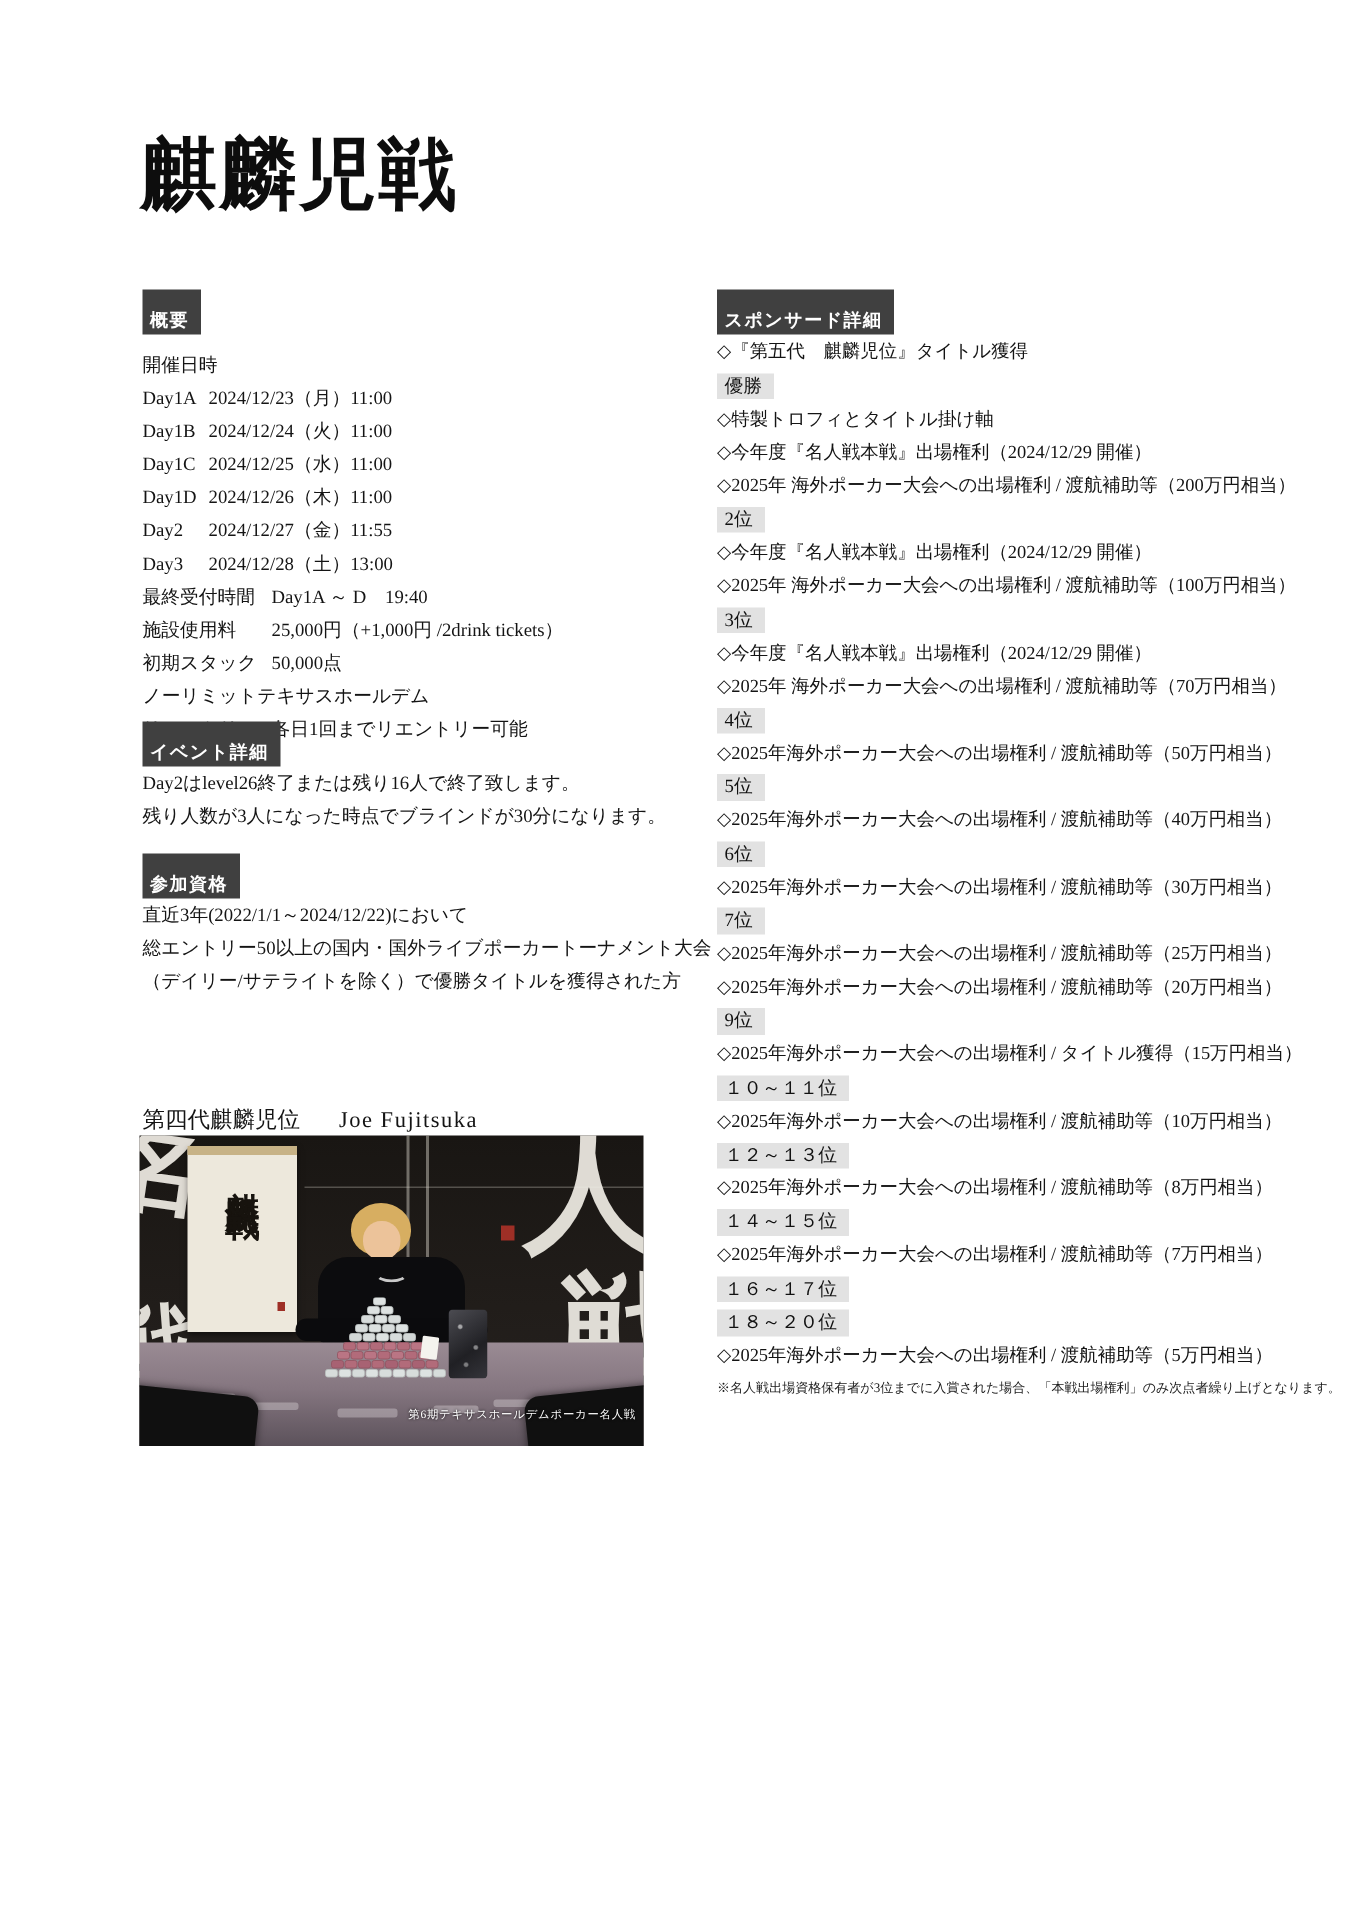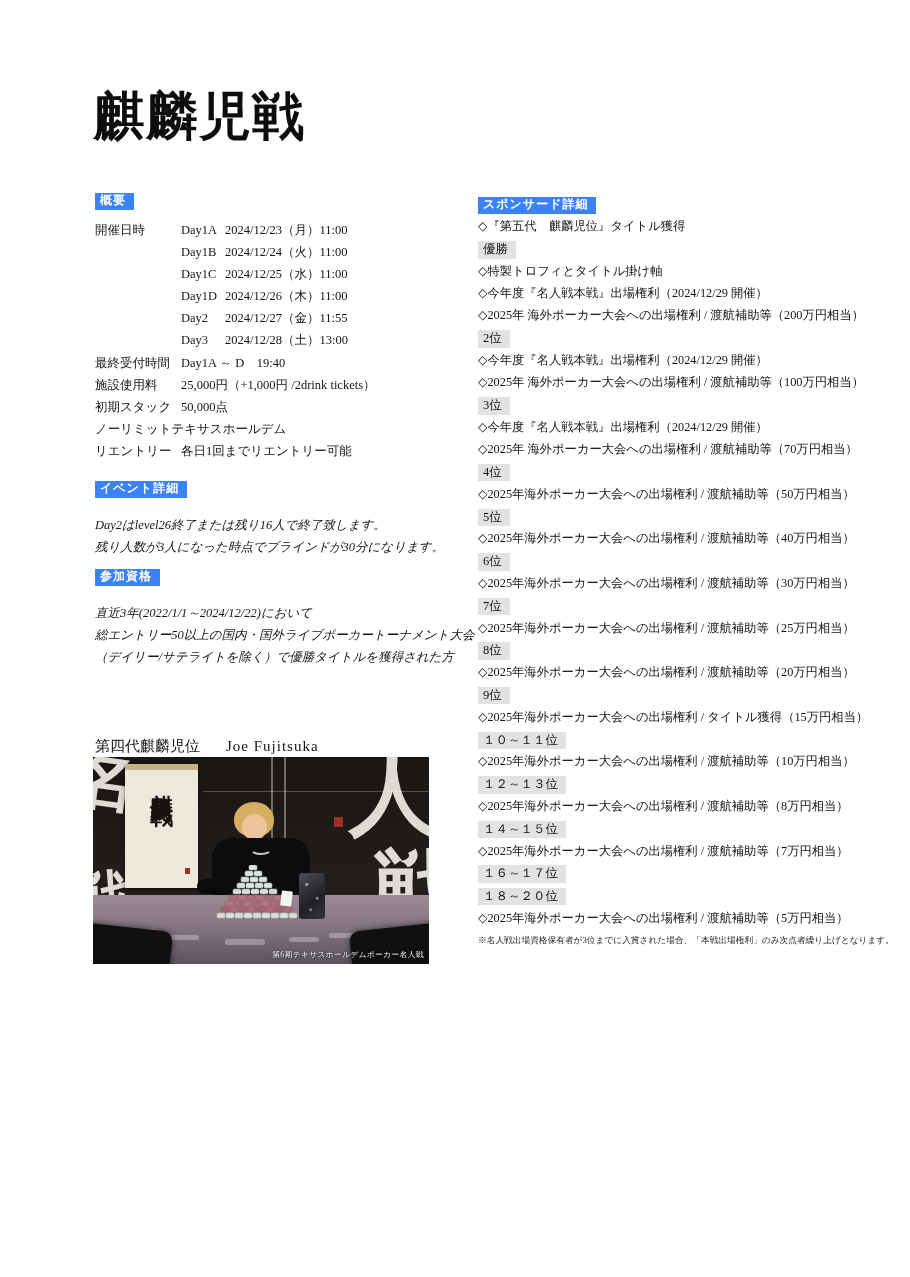--- a/index.html
+++ b/index.html
@@ -9,40 +9,40 @@
     background:#ffffff; overflow:hidden;
     font-family:"Liberation Serif","DejaVu Serif",serif;
     color:#141414;
   }
   .title {
     position:absolute; left:93px; top:82px;
     font-size:52px; font-weight:bold; letter-spacing:1px; color:#0d0d0d;
   }
   
   .badge-black {
-    display:inline-block; background:#3b82f6; color:#fff;
+    display:inline-block; background:#404040; color:#fff;
     font-size:12px; font-weight:bold; line-height:1;
-    padding:1px 8px 4px 5px; letter-spacing:1px; vertical-align:middle;
+    padding:14px 8px 4px 5px; letter-spacing:1px; vertical-align:middle;
   }
   .badge-rank {
     display:inline-block; background:#e2e2e2; color:#111;
     font-size:12.5px; line-height:1; padding:2px 8px 3px 5px; vertical-align:middle;
   }
   
   .abs { position:absolute; }
   .left-col { left:95px; width:375px; font-size:12.5px; }
   .sec-overview { top:193px; }
-  .sched-block { margin-top:9px; display:flex; }
+  .sched-block { margin-top:9px; display:flex;flex-direction:column; }
   .lbl-col { width:86px; line-height:22.1px; white-space:nowrap; }
   .srow { display:flex; line-height:22.1px; white-space:nowrap; }
   .sday { width:44px; }
   .inforow { display:flex; line-height:22.1px; white-space:nowrap; }
   .sec-event { top:481px; }
   .sec-qual { top:569px; }
-  .sec-lines { margin-top:16px;font-style:italic; }
+  .sec-lines { margin-top:0; }
   .pline { line-height:22.2px; white-space:nowrap; }
   .caption-row { top:727px; left:95px; font-size:15px; white-space:nowrap;margin-top:10px; }
   .caption-name { margin-left:26px; letter-spacing:1px; }
   
   .right-col { left:478px; top:193px; width:420px; font-size:12.3px; }
   .rline { line-height:22.3px; white-space:nowrap; }
   .footnote { line-height:22.3px; font-size:8.7px; white-space:nowrap; color:#1a1a1a; }
   
   .photo {
     position:absolute; left:93px; top:757px; width:336px; height:207px;
@@ -78,21 +78,21 @@
   .trophy {
     position:absolute; left:206px; top:116px; width:26px; height:46px; border-radius:3px;
     background:
       radial-gradient(circle at 30% 25%, rgba(255,255,255,0.55) 1px, transparent 2px),
       radial-gradient(circle at 70% 55%, rgba(255,255,255,0.45) 1px, transparent 2px),
       radial-gradient(circle at 45% 80%, rgba(255,255,255,0.4) 1px, transparent 2px),
       linear-gradient(145deg,#4c4c52 0%,#202024 60%,#35353b 100%);
   }
   .card-stand { position:absolute; left:188px; top:134px; width:11px; height:15px; background:#f4f3ee; transform:rotate(7deg); border-radius:1px; }
   .photo-caption {
-    position:absolute; right:5px; bottom:4px; font-size:7.6px; color:#ffffff;
+    position:absolute; right:5px; bottom:16px; font-size:7.6px; color:#ffffff;
     letter-spacing:0.5px; text-shadow:0 0 2px #000;
   }
 </style>
 </head>
 <body>
 
 <div class="page">
 
   <div class="title">麒麟児戦</div>
 
@@ -284,21 +284,20 @@
 
     <div class="rline"><span class="badge-rank">5位</span></div>
     <div class="rline">◇2025年海外ポーカー大会への出場権利 / 渡航補助等（40万円相当）</div>
 
     <div class="rline"><span class="badge-rank">6位</span></div>
     <div class="rline">◇2025年海外ポーカー大会への出場権利 / 渡航補助等（30万円相当）</div>
 
     <div class="rline"><span class="badge-rank">7位</span></div>
     <div class="rline">◇2025年海外ポーカー大会への出場権利 / 渡航補助等（25万円相当）</div>
 
-    <div class="rline"><span class="badge-rank">8位</span></div>
     <div class="rline">◇2025年海外ポーカー大会への出場権利 / 渡航補助等（20万円相当）</div>
 
     <div class="rline"><span class="badge-rank">9位</span></div>
     <div class="rline">◇2025年海外ポーカー大会への出場権利 / タイトル獲得（15万円相当）</div>
 
     <div class="rline"><span class="badge-rank">１０～１１位</span></div>
     <div class="rline">◇2025年海外ポーカー大会への出場権利 / 渡航補助等（10万円相当）</div>
 
     <div class="rline"><span class="badge-rank">１２～１３位</span></div>
     <div class="rline">◇2025年海外ポーカー大会への出場権利 / 渡航補助等（8万円相当）</div>

